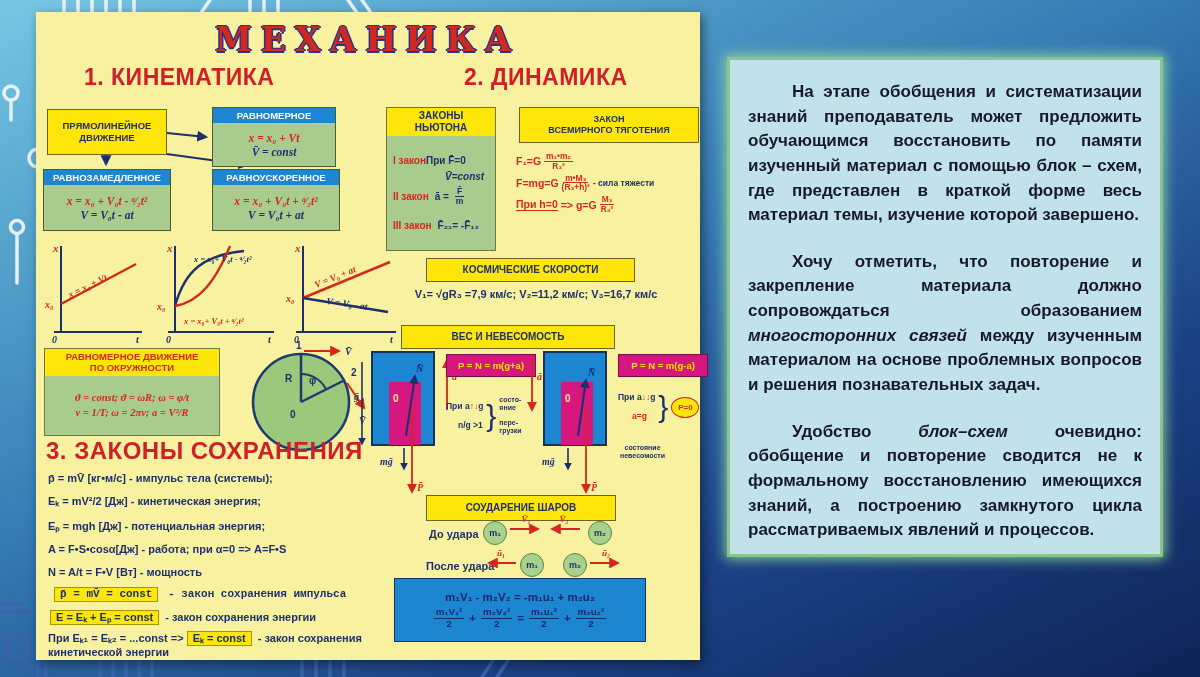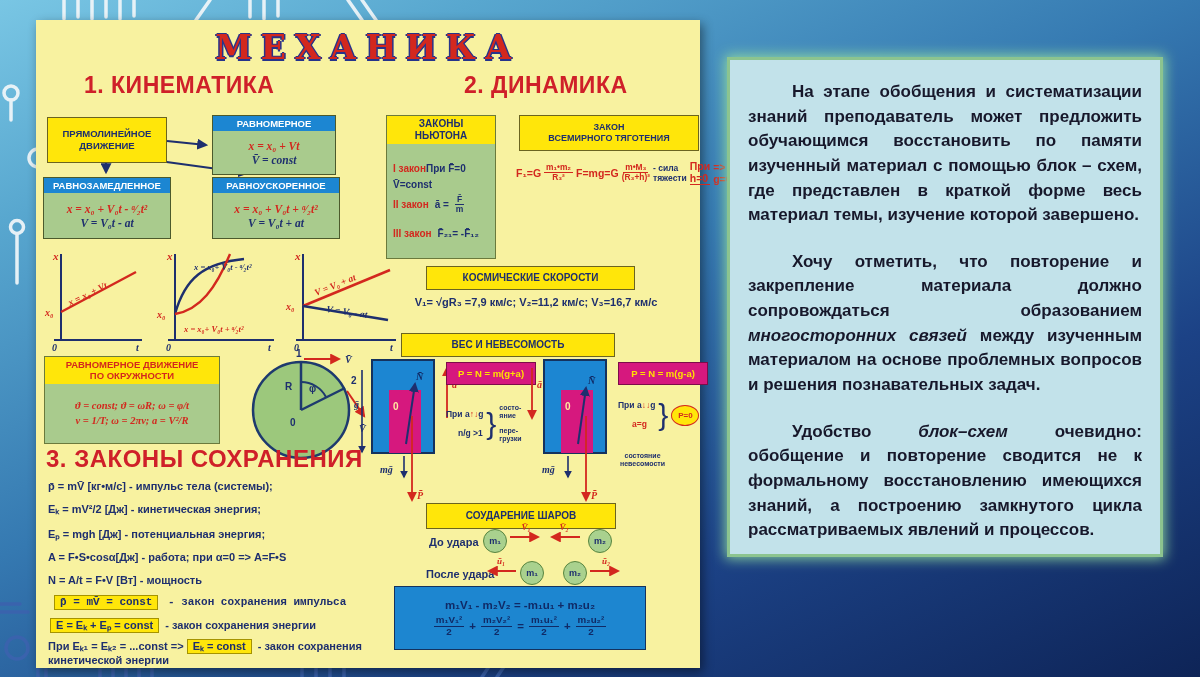--- a/index.html
+++ b/index.html
@@ -2,21 +2,21 @@
 <html><head>
 <meta charset="utf-8">
 <style>
   html,body{margin:0;padding:0;background:#0e2457;}
   .stage{position:relative;width:1200px;height:677px;overflow:hidden;
     background:linear-gradient(155deg,#79c6e4 0%,#58a7cf 18%,#3579b1 45%,#1c4286 72%,#0e2457 100%);
     font-family:"Liberation Sans",sans-serif;}
   .abs{position:absolute;}
   svg{display:block;}
   
-  .poster{position:absolute;left:36px;top:20px;width:664px;height:648px;background:#f8f2a0;
+  .poster{position:absolute;left:36px;top:12px;width:664px;height:648px;background:#f8f2a0;
     box-shadow:3px 4px 10px rgba(0,0,0,.45);}
   .poster-title{left:0;top:8px;width:100%;text-align:center;font-family:"DejaVu Serif",serif;
     font-weight:bold;font-size:33px;letter-spacing:9px;color:#d3281e;
     text-shadow:-1.5px 0 #26348c,1.5px 0 #26348c,0 -1.5px #26348c,0 1.5px #26348c;}
   .sec-head{font-weight:bold;font-size:23px;color:#cf2029;letter-spacing:.5px;}
   .ybox{background:#ffe60a;border:1.5px solid #6b6420;color:#1e2f6e;font-weight:bold;
     display:flex;flex-direction:column;align-items:center;justify-content:center;text-align:center;line-height:1.25;}
   .flowbox{border:1.5px solid #4c5a2c;display:flex;flex-direction:column;}
   .flowbox .fh{background:#1c86d2;color:#fff;font-weight:bold;font-size:9.5px;text-align:center;padding:2px 0;}
   .flowbox .fb{background:#a9cb8d;flex:1;display:flex;flex-direction:column;align-items:center;justify-content:center;gap:2px;}
@@ -223,41 +223,41 @@
     <div class="abs greenbox" style="left:350px;top:95px;width:108px;height:142px;">
       <div class="gh" style="color:#1e2f6e;font-size:10px;">
         <div>ЗАКОНЫ</div>
         <div>НЬЮТОНА</div>
       </div>
       <div class="gb" style="padding:4px 6px;gap:5px;font-size:10px;font-weight:bold;">
         <div style="display:flex;">
           <span style="color:#d3281e;">I закон</span>
           <span style="color:#1e2f6e;">При F̄=0</span>
         </div>
-        <div style="color:#1e2f6e;">V̄=const</div>
+        <div style="margin-left:52px;color:#1e2f6e;font-style:italic;">V̄=const</div>
         <div style="display:flex;gap:6px;align-items:center;">
           <span style="color:#d3281e;">II закон</span>
           <span style="color:#1e2f6e;">ā =</span>
           <span class="frac" style="color:#1e2f6e;">
             <span class="num">F̄</span>
             <span>m</span>
           </span>
         </div>
         <div style="display:flex;gap:6px;margin-top:10px;">
           <span style="color:#d3281e;">III закон</span>
           <span style="color:#1e2f6e;">F̄₂₁= -F̄₁₂</span>
         </div>
       </div>
     </div>
 
     <div class="abs ybox" style="left:483px;top:95px;width:178px;height:34px;font-size:9px;">
       <span>ЗАКОН</span>
       <span>ВСЕМИРНОГО ТЯГОТЕНИЯ</span>
     </div>
-    <div class="abs" style="left:480px;top:140px;width:185px;display:flex;gap:3px;">
+    <div class="abs" style="left:480px;top:140px;width:185px;display:flex;flex-direction:column;gap:3px;">
       <div class="gravline">
         <span>F₁=G</span>
         <span class="frac">
             <span class="num">m₁•m₂</span>
             <span>R₃²</span>
           </span>
       </div>
       <div class="gravline">
         <span>F=mg=G</span>
         <span class="frac">

